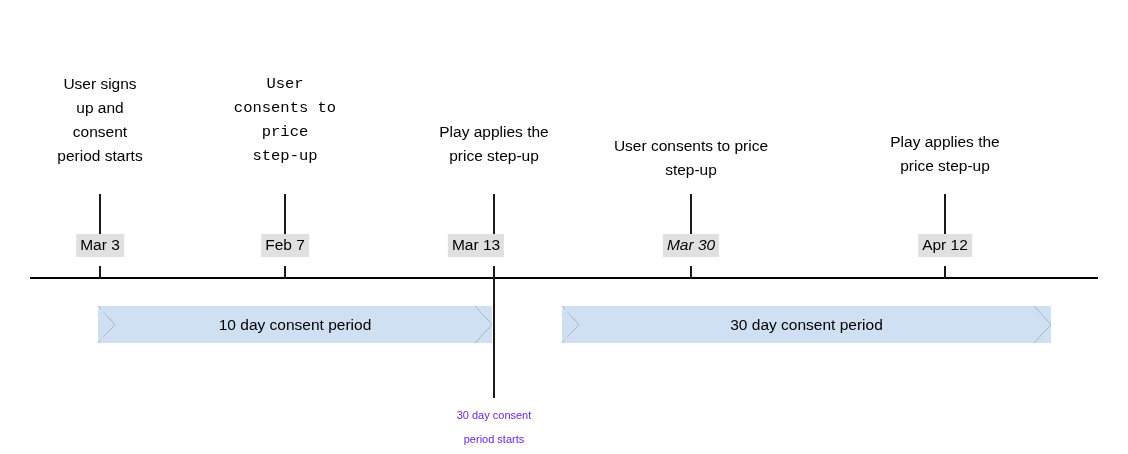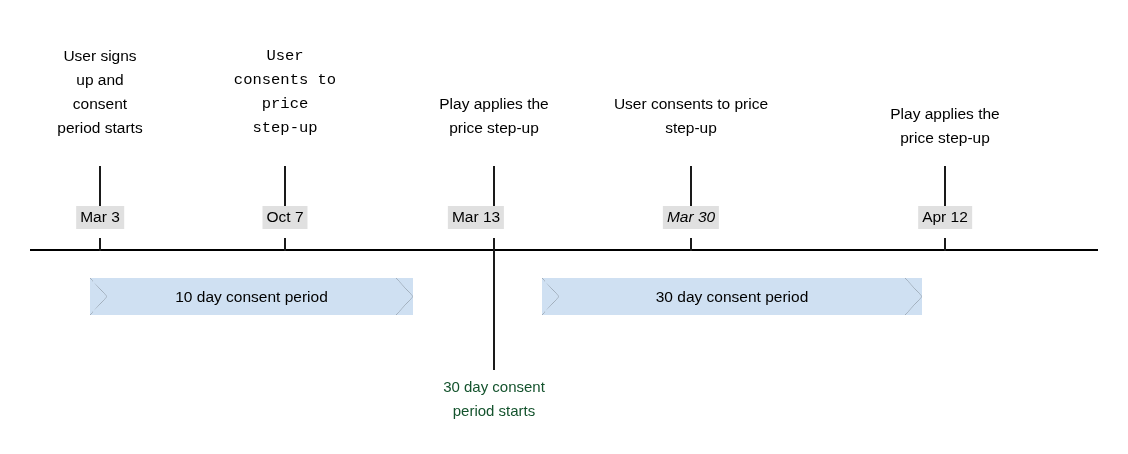--- a/index.html
+++ b/index.html
@@ -7,21 +7,21 @@
     margin: 0; padding: 0;
     background: #ffffff;
   }
   body {
     width: 1128px; height: 454px;
     position: relative; overflow: hidden;
     font-family: "Liberation Sans", sans-serif;
     color: #000000;
   }
 
-  #diagram { position: absolute; inset: 0; }
+  #diagram { position: absolute; inset: 0; margin-top: 28px; }
 
   
   .axis-line {
     position: absolute;
     left: 30px; top: 249px;
     width: 1068px; height: 2px;
     background: #000000;
   }
 
   
@@ -103,25 +103,25 @@
     font-size: 15.5px;
     line-height: 20px;
     color: #000000;
     white-space: nowrap;
   }
 
   
   .below-caption {
     position: absolute;
     text-align: center;
-    font-size: 15px;
+    font-size: 11px;
     line-height: 24px;
     white-space: pre-line;
     transform: translateX(-50%);
-    color: #14532d;
+    color: #6d28d9;
   }
 </style>
 </head>
 <body>
 
 <div id="diagram">
 
   <div class="axis-line"></div>
 
   <div class="event-caption" style="left:100px; top:44px; width:170px;">User signs
@@ -130,50 +130,50 @@
 period starts</div>
   <div class="tick tick-upper" style="left:99px;"></div>
   <div class="date-chip" style="left:100px;">Mar 3</div>
   <div class="tick tick-lower" style="left:99px;"></div>
 
   <div class="event-caption" style="left:285px; top:44px; width:170px;font-family:Liberation Mono, monospace;">User
 consents to
 price
 step-up</div>
   <div class="tick tick-upper" style="left:284px;"></div>
-  <div class="date-chip" style="left:285px;">Oct 7</div>
+  <div class="date-chip" style="left:285px;">Feb 7</div>
   <div class="tick tick-lower" style="left:284px;"></div>
 
   <div class="event-caption" style="left:494px; top:92px; width:190px;">Play applies the
 price step-up</div>
   <div class="tick tick-upper" style="left:493px;"></div>
   <div class="date-chip" style="left:476px;">Mar 13</div>
   <div class="tick tick-lower" style="left:493px;"></div>
 
   <div class="tick-extended" style="left:493px;"></div>
   <div class="below-caption" style="left:494px; top:375px; width:200px;">30 day consent
 period starts</div>
 
-  <div class="event-caption" style="left:691px; top:92px; width:220px;">User consents to price
+  <div class="event-caption" style="left:691px; top:106px; width:220px;">User consents to price
 step-up</div>
   <div class="tick tick-upper" style="left:690px;"></div>
   <div class="date-chip" style="left:691px;font-style:italic;">Mar 30</div>
   <div class="tick tick-lower" style="left:690px;"></div>
 
   <div class="event-caption" style="left:945px; top:102px; width:190px;">Play applies the
 price step-up</div>
   <div class="tick tick-upper" style="left:944px;"></div>
   <div class="date-chip" style="left:945px;text-align:center;">Apr 12</div>
   <div class="tick tick-lower" style="left:944px;"></div>
 
-  <div class="banner" style="left:90px; width:323px;">
+  <div class="banner" style="left:98px; width:394px;">
     <div class="banner-outline"></div>
     <div class="banner-shape"></div>
     <span class="banner-label">10 day consent period</span>
   </div>
 
-  <div class="banner" style="left:542px; width:380px;">
+  <div class="banner" style="left:562px; width:489px;">
     <div class="banner-outline"></div>
     <div class="banner-shape"></div>
     <span class="banner-label">30 day consent period</span>
   </div>
 
 </div>
 
 </body></html>

